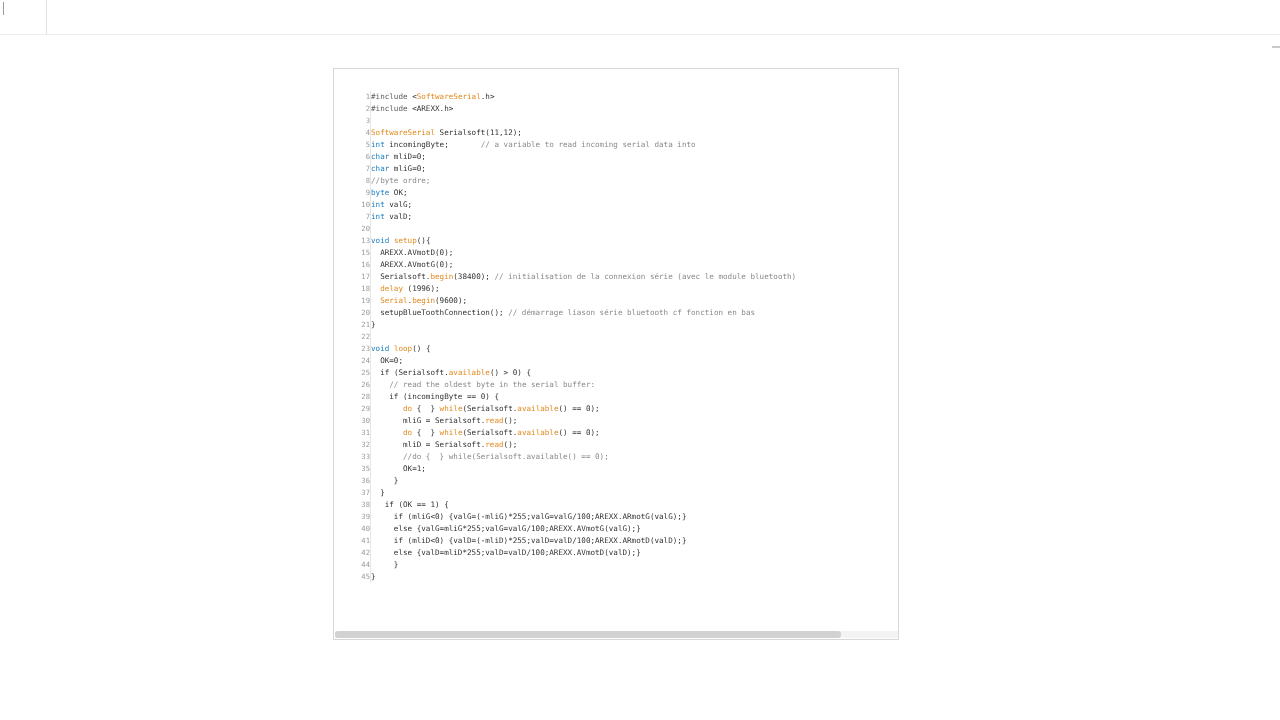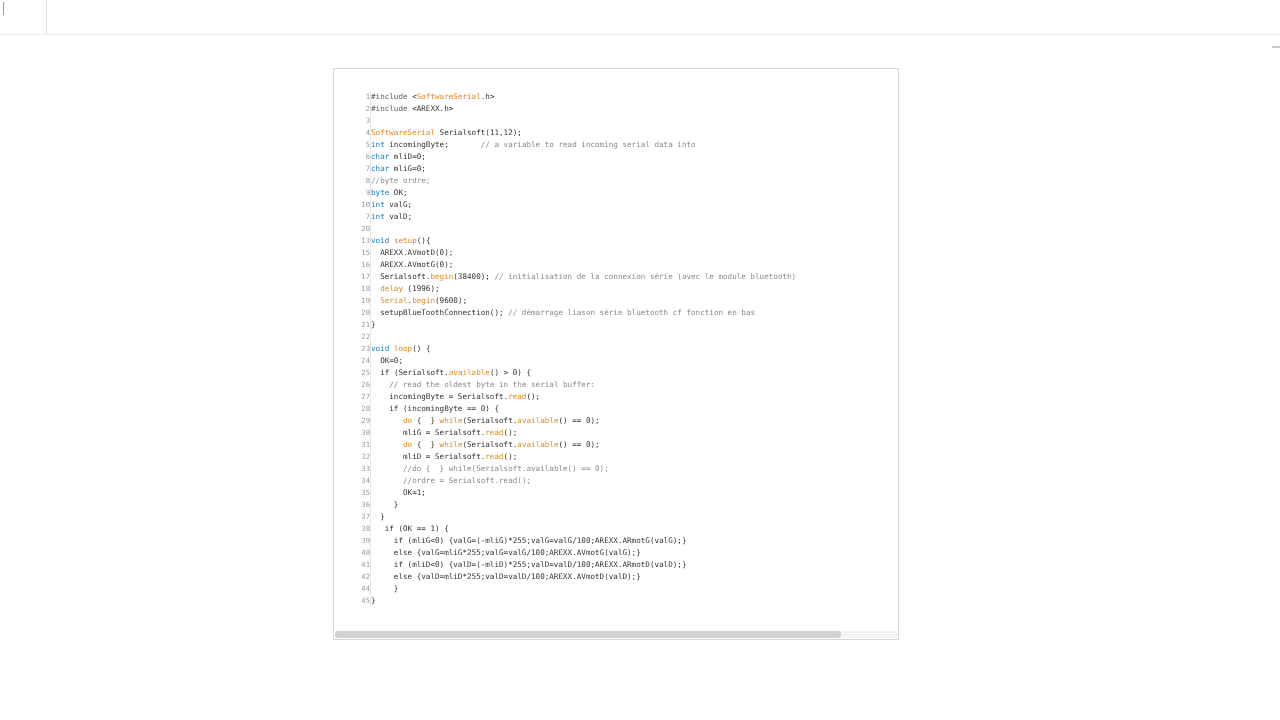--- a/index.html
+++ b/index.html
@@ -268,25 +268,20 @@
               <td class="ln">25</td>
               <td class="ln-sep"></td>
               <td class="src"><span class="plain">  </span><span class="plain">if</span><span class="plain"> (Serialsoft.</span><span class="type">available</span><span class="plain">() &gt; 0) {</span></td>
             </tr>
             <tr>
               <td class="ln">26</td>
               <td class="ln-sep"></td>
               <td class="src"><span class="plain">    </span><span class="cmt">// read the oldest byte in the serial buffer:</span></td>
             </tr>
             <tr>
-              <td class="ln">27</td>
-              <td class="ln-sep"></td>
-              <td class="src"><span class="plain">    incomingByte = Serialsoft.</span><span class="type">read</span><span class="plain">();</span></td>
-            </tr>
-            <tr>
               <td class="ln">28</td>
               <td class="ln-sep"></td>
               <td class="src"><span class="plain">    if (incomingByte == 0) {</span></td>
             </tr>
             <tr>
               <td class="ln">29</td>
               <td class="ln-sep"></td>
               <td class="src"><span class="plain">       </span><span class="type">do</span><span class="plain"> {  } </span><span class="type">while</span><span class="plain">(Serialsoft.</span><span class="type">available</span><span class="plain">() == 0);</span></td>
             </tr>
             <tr>
@@ -301,25 +296,20 @@
             </tr>
             <tr>
               <td class="ln">32</td>
               <td class="ln-sep"></td>
               <td class="src"><span class="plain">       mliD = Serialsoft.</span><span class="type">read</span><span class="plain">();</span></td>
             </tr>
             <tr>
               <td class="ln">33</td>
               <td class="ln-sep"></td>
               <td class="src"><span class="plain">       </span><span class="cmt">//do {  } while(Serialsoft.available() == 0);</span></td>
-            </tr>
-            <tr>
-              <td class="ln">34</td>
-              <td class="ln-sep"></td>
-              <td class="src"><span class="plain">       </span><span class="cmt">//ordre = Serialsoft.read();</span></td>
             </tr>
             <tr>
               <td class="ln">35</td>
               <td class="ln-sep"></td>
               <td class="src"><span class="plain">       OK=1;</span></td>
             </tr>
             <tr>
               <td class="ln">36</td>
               <td class="ln-sep"></td>
               <td class="src"><span class="plain">     }</span></td>

